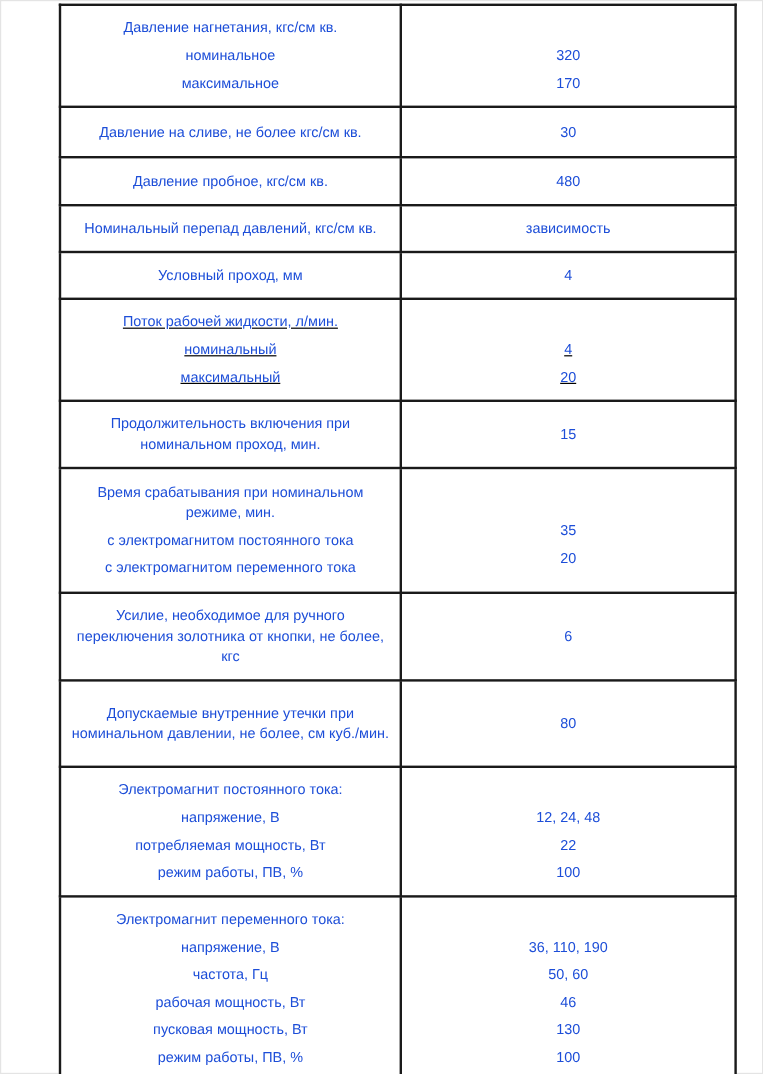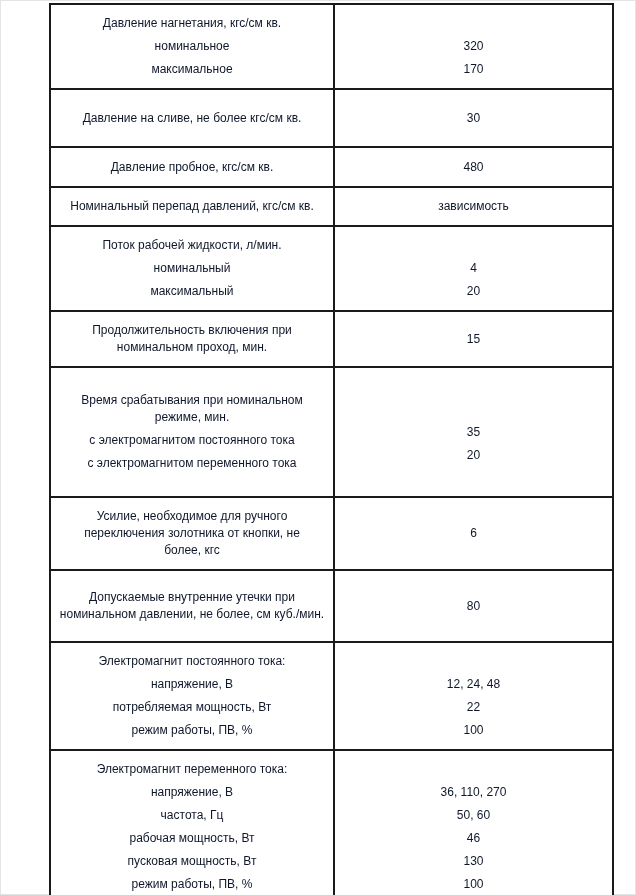--- a/index.html
+++ b/index.html
@@ -19,21 +19,21 @@
     width: 535px;
     border-collapse: collapse;
     table-layout: fixed;
   }
   table.spec td {
     border: 2px solid #1a1a1a;
     vertical-align: middle;
     text-align: center;
     padding: 4px 6px;
     font-size: 12px;
-    color: #0f172a;
+    color: #1d4ed8;
     background: #ffffff;
   }
   td.param-cell { width: 270px; }
   td.value-cell { width: 265px; }
   .line {
     line-height: 17px;
     min-height: 17px;
     margin: 6px 0;
   }
   
@@ -56,21 +56,21 @@
             <div class="line">Давление нагнетания, кгс/см кв.</div>
             <div class="line">номинальное</div>
             <div class="line">максимальное</div>
           </td>
           <td class="value-cell">
             <div class="line"></div>
             <div class="line">320</div>
             <div class="line">170</div>
           </td>
         </tr>
-        <tr style="height: 58px; margin-left: 15px;">
+        <tr style="height: 42px; margin-left: 15px;">
           <td class="param-cell">
             <div class="line">Давление на сливе, не более кгс/см кв.</div>
           </td>
           <td class="value-cell">
             <div class="line">30</div>
           </td>
         </tr>
         <tr style="height: 40px; margin-left: 32px;">
           <td class="param-cell">
             <div class="line">Давление пробное, кгс/см кв.</div>
@@ -80,41 +80,49 @@
           </td>
         </tr>
         <tr style="height: 39px;">
           <td class="param-cell">
             <div class="line">Номинальный перепад давлений, кгс/см кв.</div>
           </td>
           <td class="value-cell">
             <div class="line">зависимость</div>
           </td>
         </tr>
-        <tr style="height: 70px;">
+        <tr style="height: 39px;">
+          <td class="param-cell">
+            <div class="line">Условный проход, мм</div>
+          </td>
+          <td class="value-cell">
+            <div class="line">4</div>
+          </td>
+        </tr>
+        <tr style="height: 70px; text-decoration: underline;">
           <td class="param-cell">
             <div class="line">Поток рабочей жидкости, л/мин.</div>
             <div class="line">номинальный</div>
             <div class="line">максимальный</div>
           </td>
           <td class="value-cell">
             <div class="line"></div>
             <div class="line">4</div>
             <div class="line">20</div>
           </td>
         </tr>
         <tr style="height: 53px;">
           <td class="param-cell">
             <div class="line">Продолжительность включения при номинальном проход, мин.</div>
           </td>
           <td class="value-cell">
             <div class="line">15</div>
           </td>
         </tr>
-        <tr style="height: 130px;">
+        <tr style="height: 104px;">
           <td class="param-cell">
             <div class="line">Время срабатывания при номинальном режиме, мин.</div>
             <div class="line">с электромагнитом постоянного тока</div>
             <div class="line">с электромагнитом переменного тока</div>
           </td>
           <td class="value-cell">
             <div class="line"></div>
             <div class="line">35</div>
             <div class="line">20</div>
           </td>
@@ -153,21 +161,21 @@
           <td class="param-cell">
             <div class="line">Электромагнит переменного тока:</div>
             <div class="line">напряжение, В</div>
             <div class="line">частота, Гц</div>
             <div class="line">рабочая мощность, Вт</div>
             <div class="line">пусковая мощность, Вт</div>
             <div class="line">режим работы, ПВ, %</div>
           </td>
           <td class="value-cell">
             <div class="line"></div>
-            <div class="line">36, 110, 270</div>
+            <div class="line">36, 110, 190</div>
             <div class="line">50, 60</div>
             <div class="line">46</div>
             <div class="line">130</div>
             <div class="line">100</div>
           </td>
         </tr>
       </tbody>
   </table>
 </div>
 

